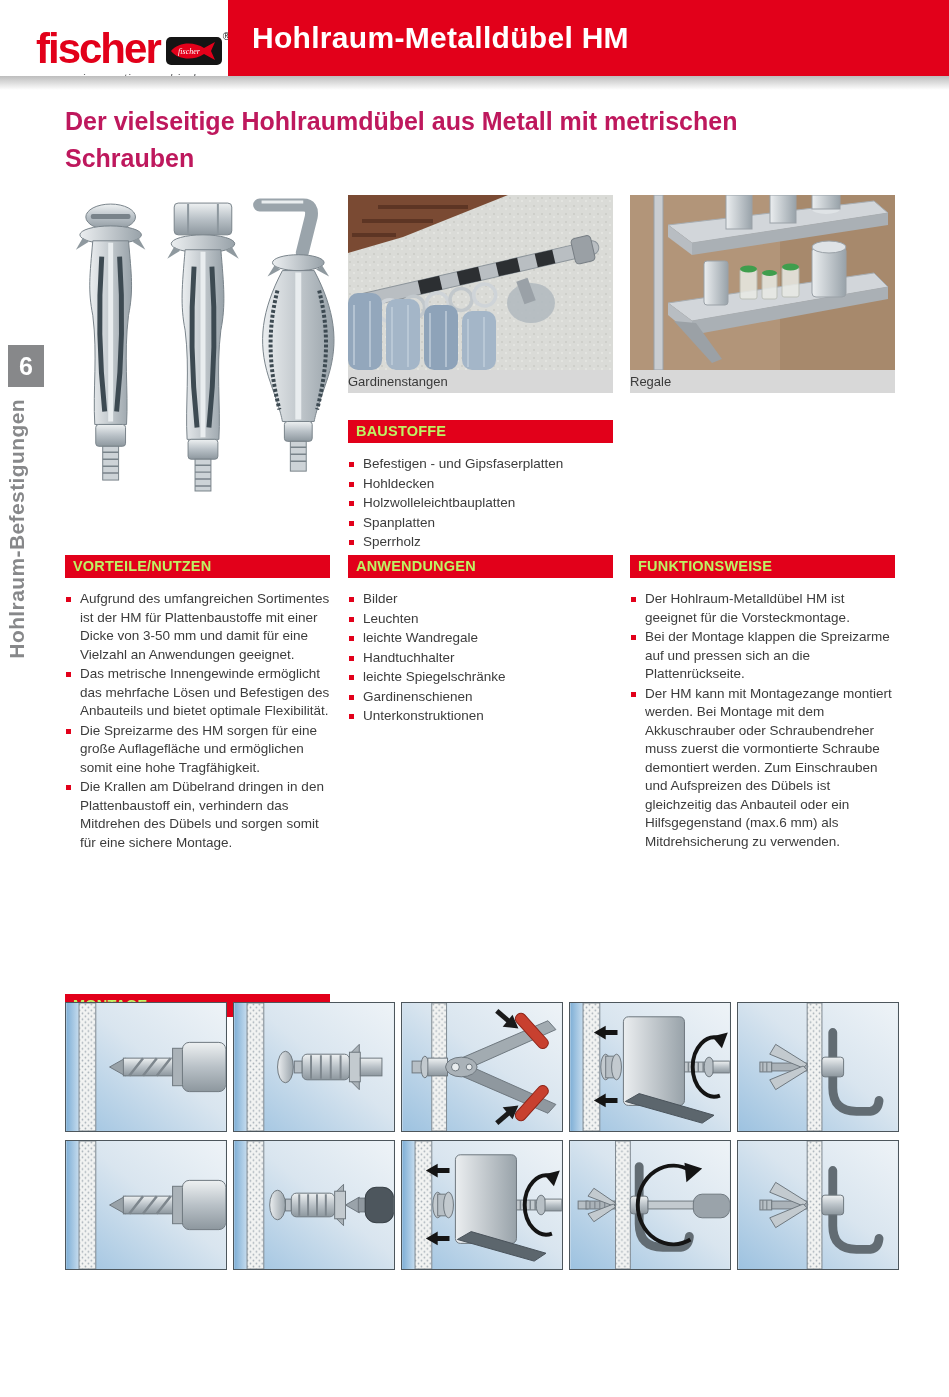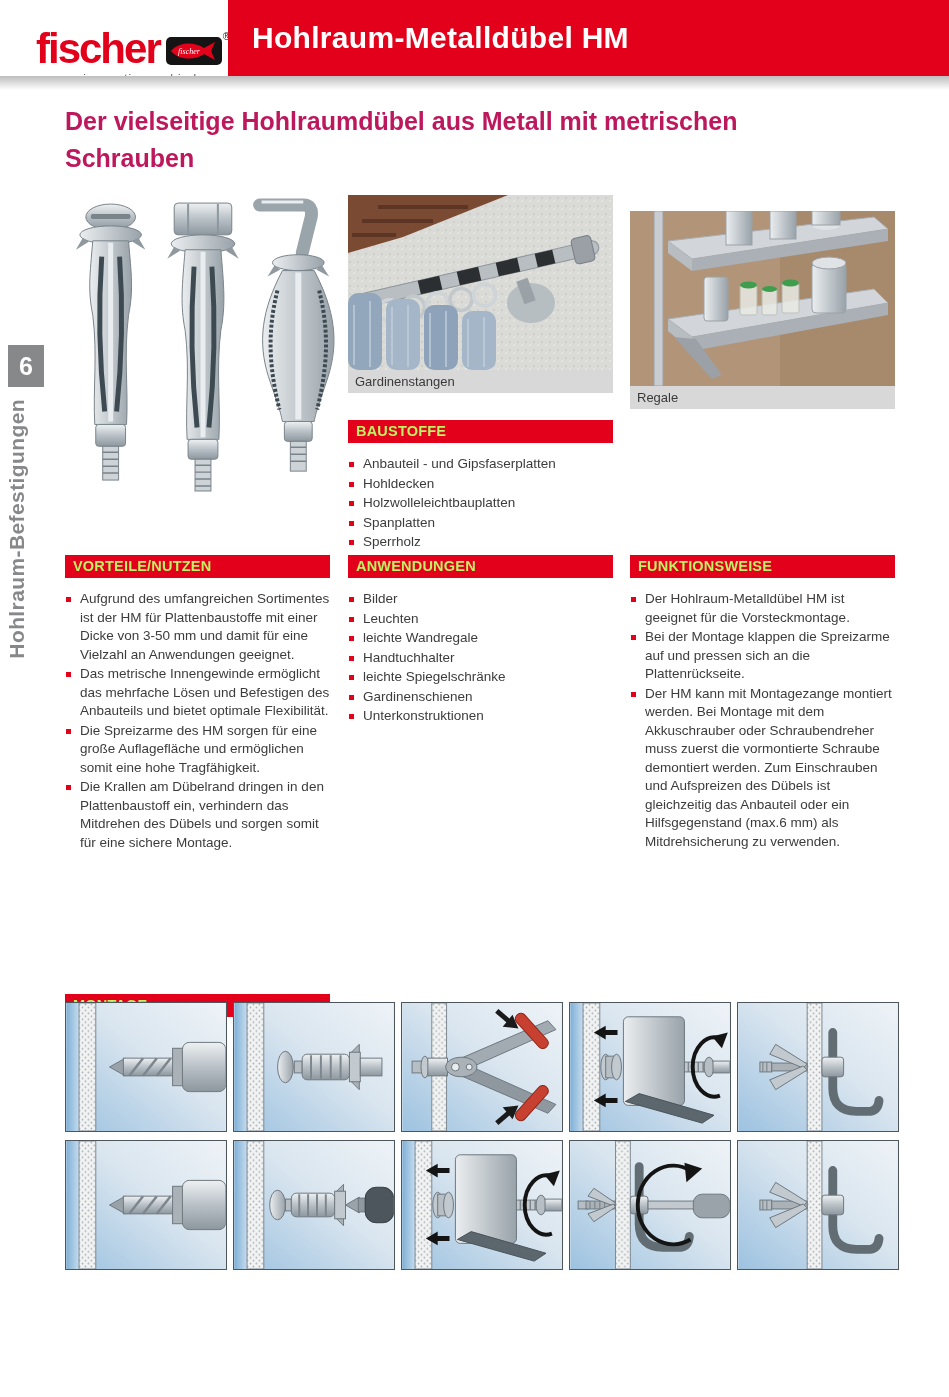--- a/index.html
+++ b/index.html
@@ -27,24 +27,24 @@
                  font-size:21px;font-weight:bold;color:#87888a;letter-spacing:0.4px;white-space:nowrap;}
 
   
   .page-heading{position:absolute;left:65px;top:103px;width:770px;font-size:25px;font-weight:bold;
                 color:#be185d;line-height:37px;}
 
   
   .product-image{position:absolute;left:63px;top:190px;width:276px;height:322px;}
   .photo-card{position:absolute;width:265px;}
   .photo-card.p1{left:348px;top:195px;}
-  .photo-card.p2{left:630px;top:195px;margin-top:16px;}
+  .photo-card.p2{left:630px;top:195px;}
   .photo-img{display:block;width:265px;height:175px;}
   .photo-caption{height:23px;background:#d8d8d8;font-size:13px;color:#3a3a3a;
-                 line-height:23px;padding-left:7px;}
+                 line-height:23px;padding-left:0;}
 
   
   .section{position:absolute;width:265px;}
   .sec-baustoffe{left:348px;top:420px;}
   .sec-vorteile{left:65px;top:555px;}
   .sec-anwendungen{left:348px;top:555px;}
   .sec-funktionsweise{left:630px;top:555px;}
   .sec-montage-head{left:65px;top:994px;}
   .sec-head{background:#e2001a;color:#bef264;font-weight:bold;font-size:14.5px;
             padding:3px 8px 4px 8px;letter-spacing:0.2px;}
@@ -342,21 +342,21 @@
       </g>
       <rect x="182" y="52" width="34" height="50" rx="4" fill="url(#gMetalH)" stroke="#9aa1a7"></rect>
       <ellipse cx="199" cy="52" rx="17" ry="6" fill="#dfe3e6" stroke="#9aa1a7"></ellipse>
     </svg>
     <div class="photo-caption">Regale</div>
   </div>
 
   <div class="section sec-baustoffe">
     <div class="sec-head">BAUSTOFFE</div>
     <ul class="bullet-list">
-      <li>Anbauteil - und Gipsfaserplatten</li>
+      <li>Befestigen - und Gipsfaserplatten</li>
       <li>Hohldecken</li>
       <li>Holzwolleleichtbauplatten</li>
       <li>Spanplatten</li>
       <li>Sperrholz</li>
     </ul>
   </div>
 
   <div class="section sec-vorteile">
     <div class="sec-head">VORTEILE/NUTZEN</div>
     <ul class="bullet-list">

